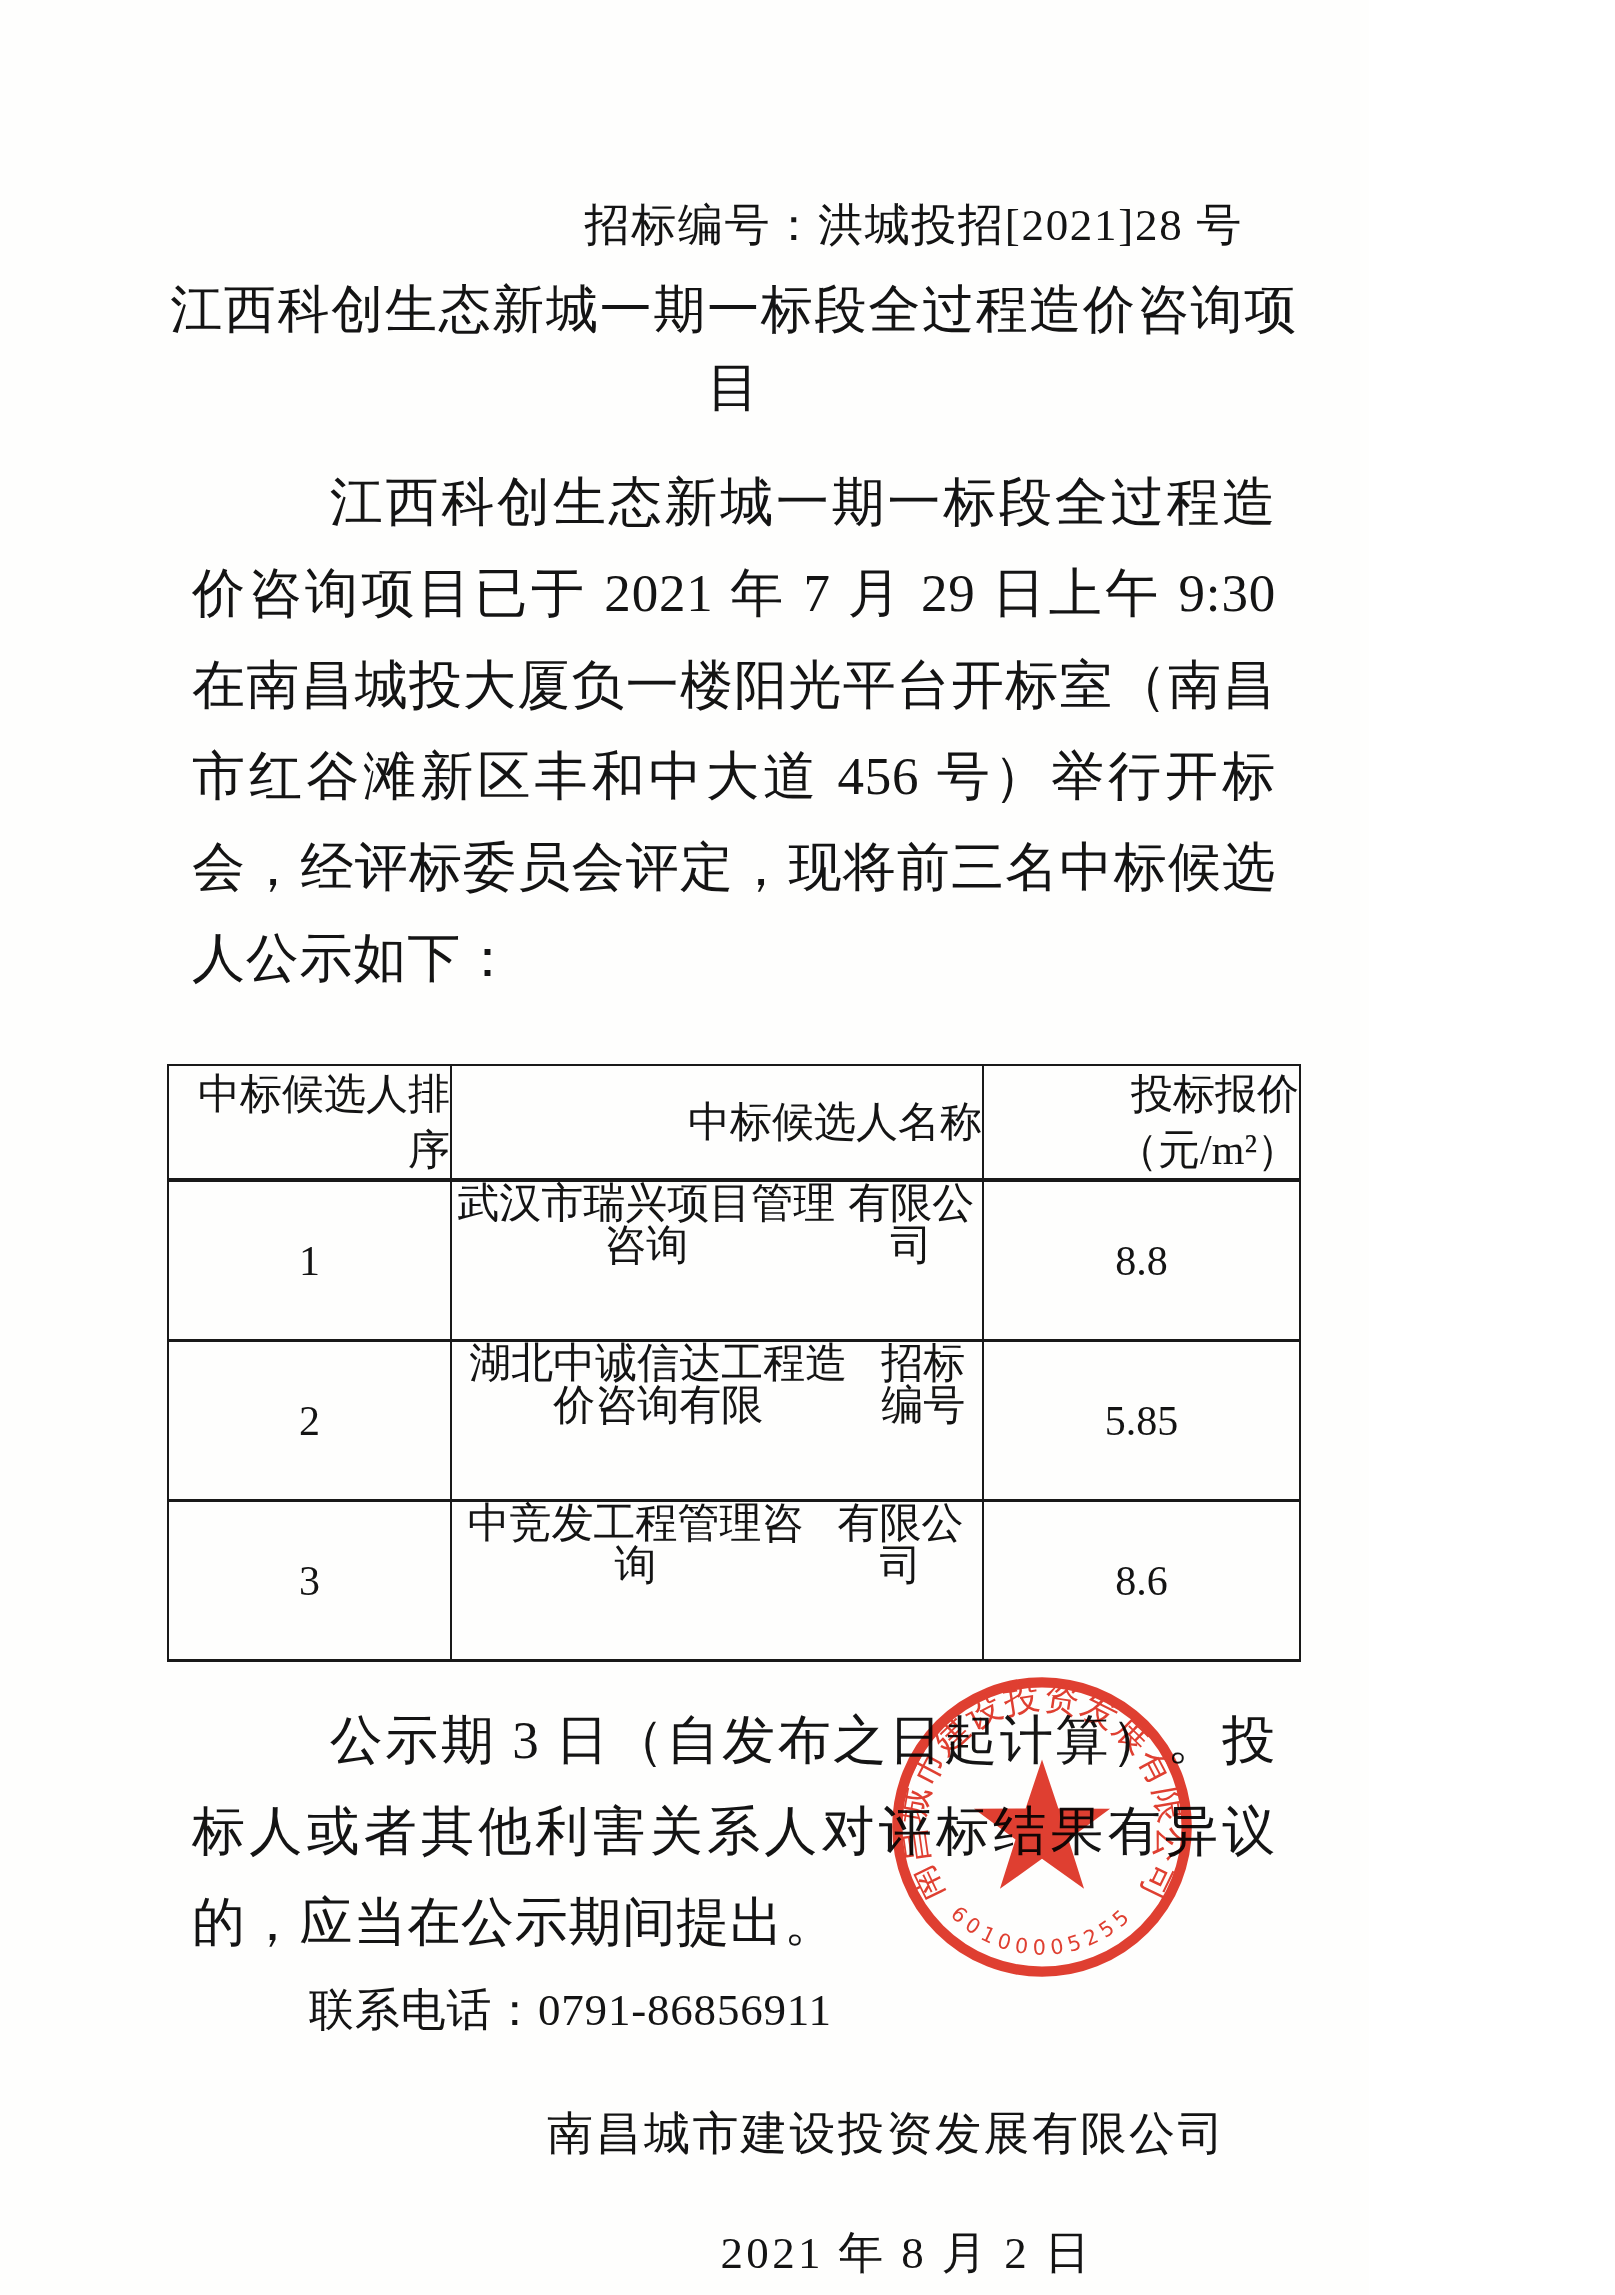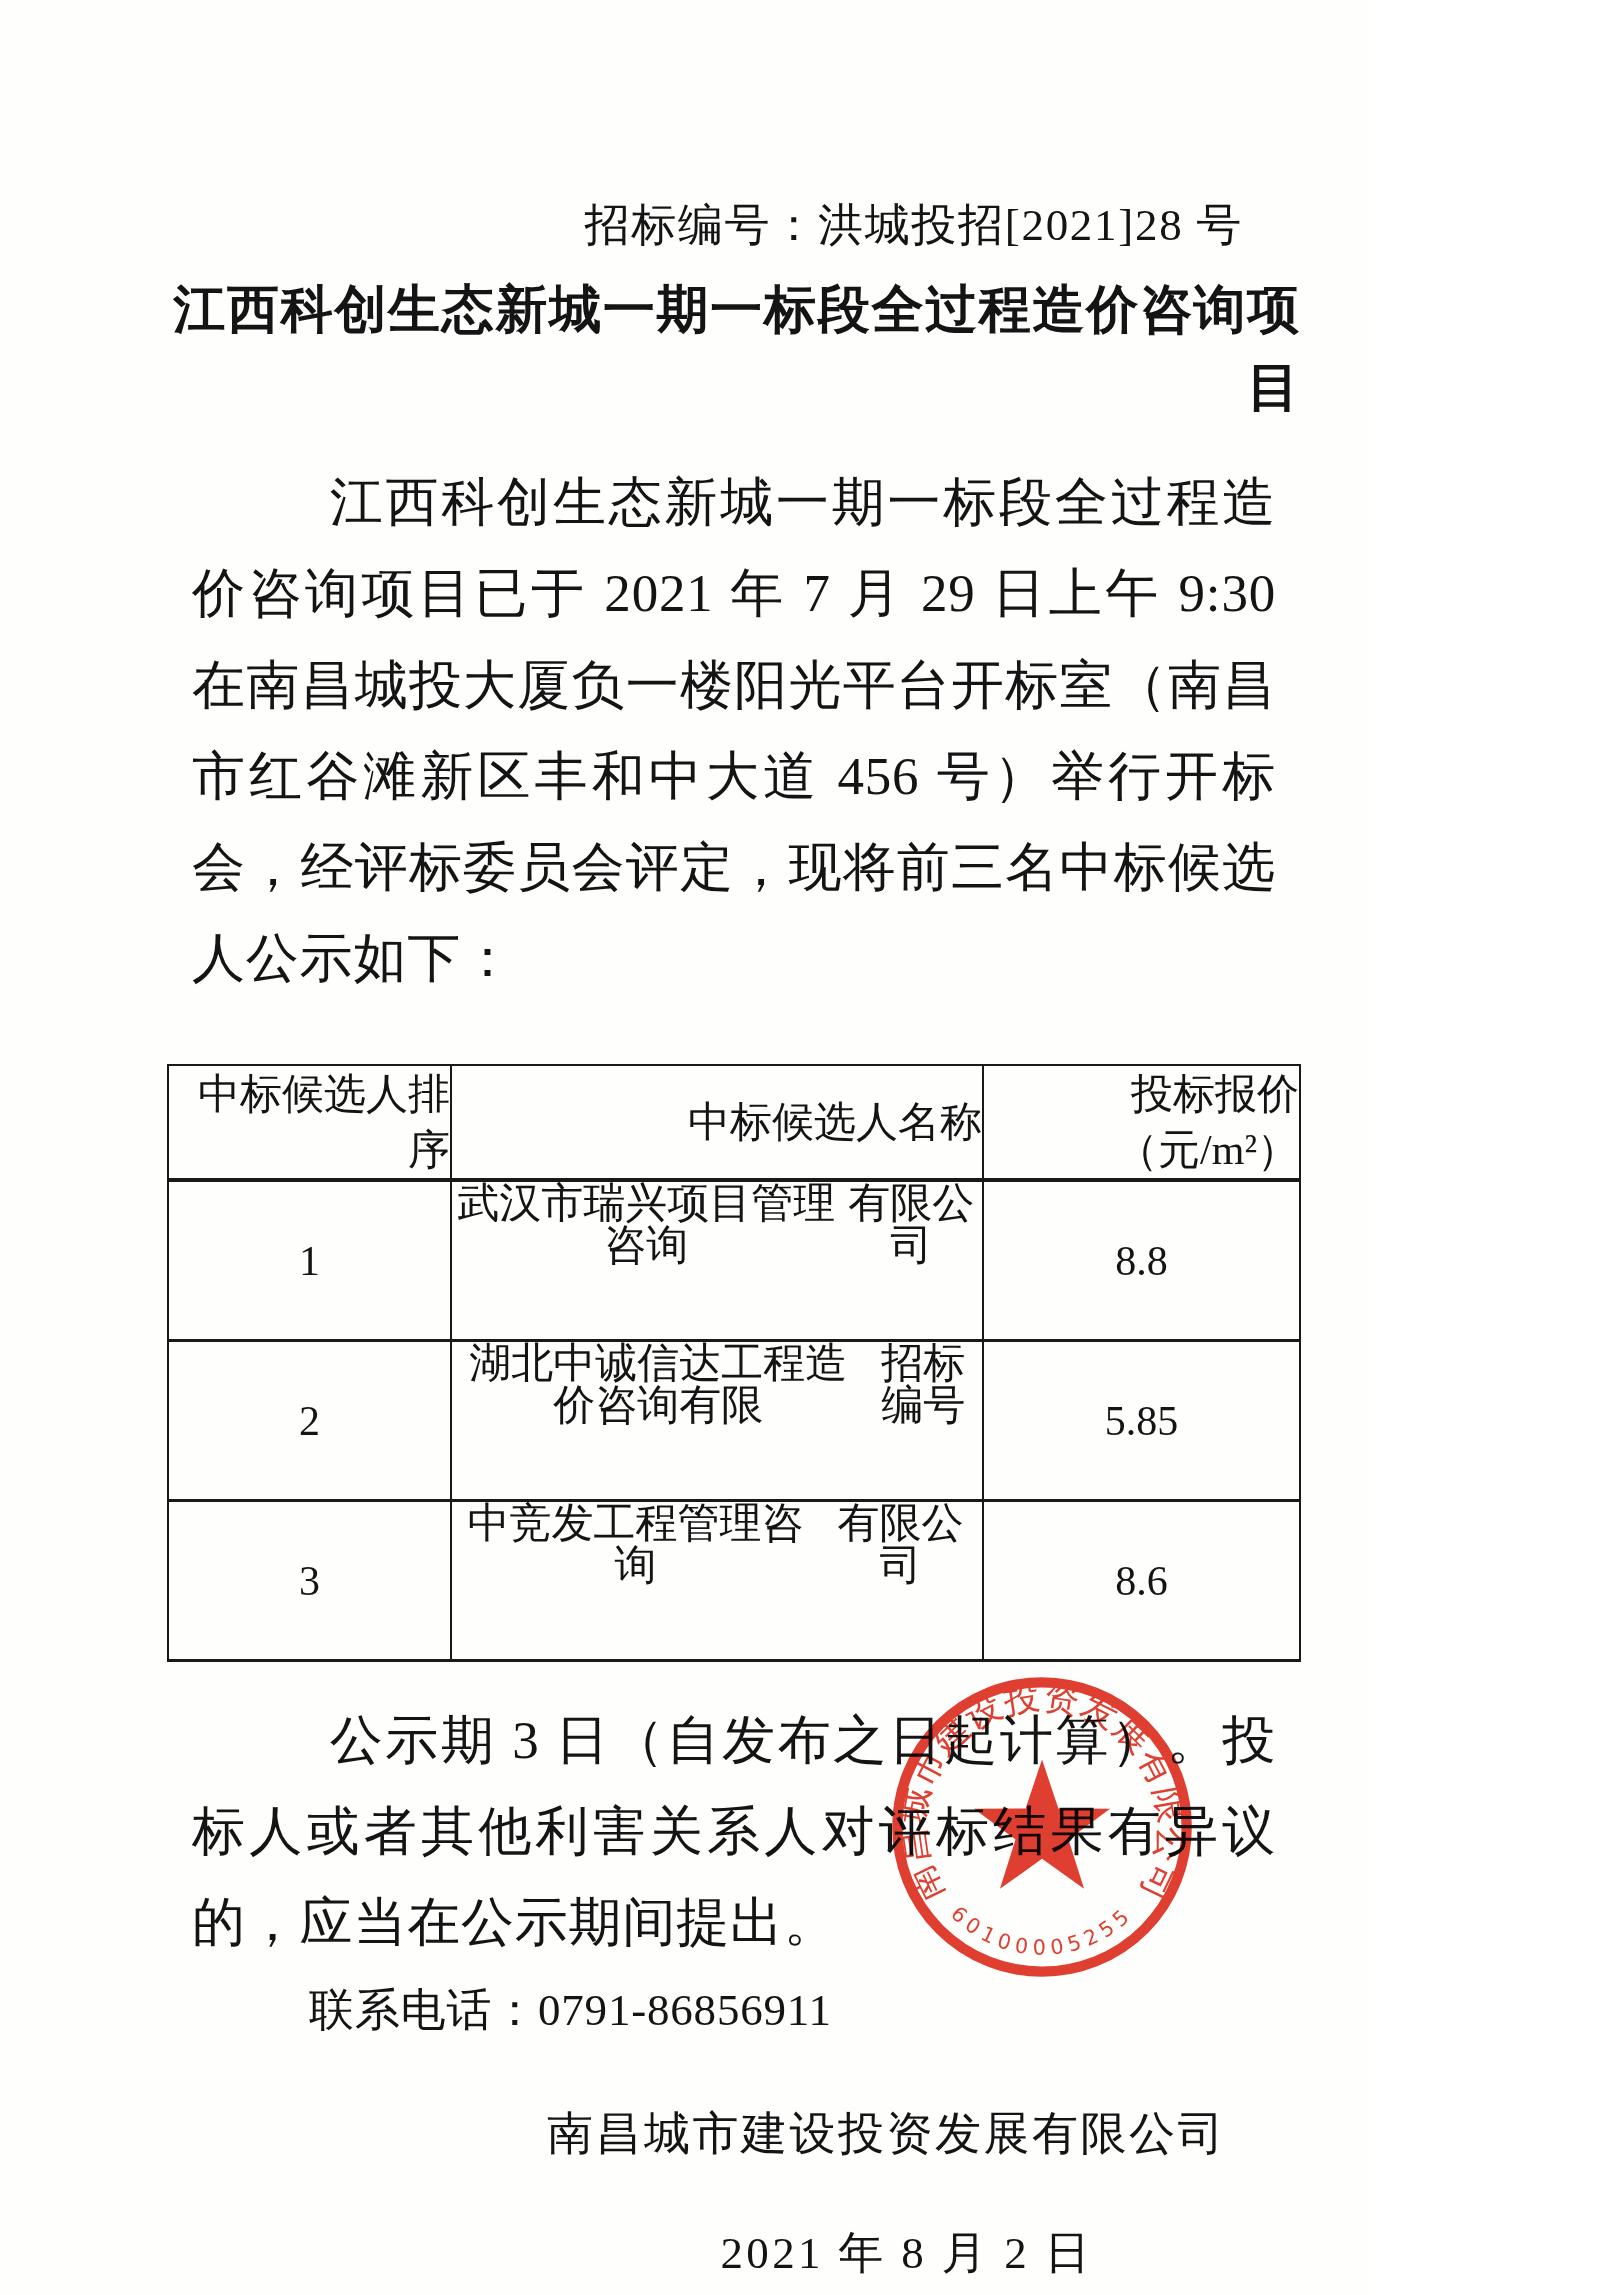--- a/index.html
+++ b/index.html
@@ -13,21 +13,21 @@
     color:#141414;
     overflow:hidden;
   }
   .doc-number {
     font-size:45px; line-height:1.3;
     text-align:right; padding-right:58px;
     margin:0 0 16.7px 0;
     letter-spacing:1.7px;
   }
   .title-line {
-    text-align:right; font-size:52px; font-weight:bold;
+    text-align:center; font-size:52px; font-weight:normal;
     line-height:1.5; margin:0; letter-spacing:1.7px;
   }
   .para {
     font-size:53px; line-height:1.72;
     text-align:justify;
     margin:30px 25px 0 25px;
     text-indent:2.6em;
     letter-spacing:0.8px;
   }
   .bid-table {

